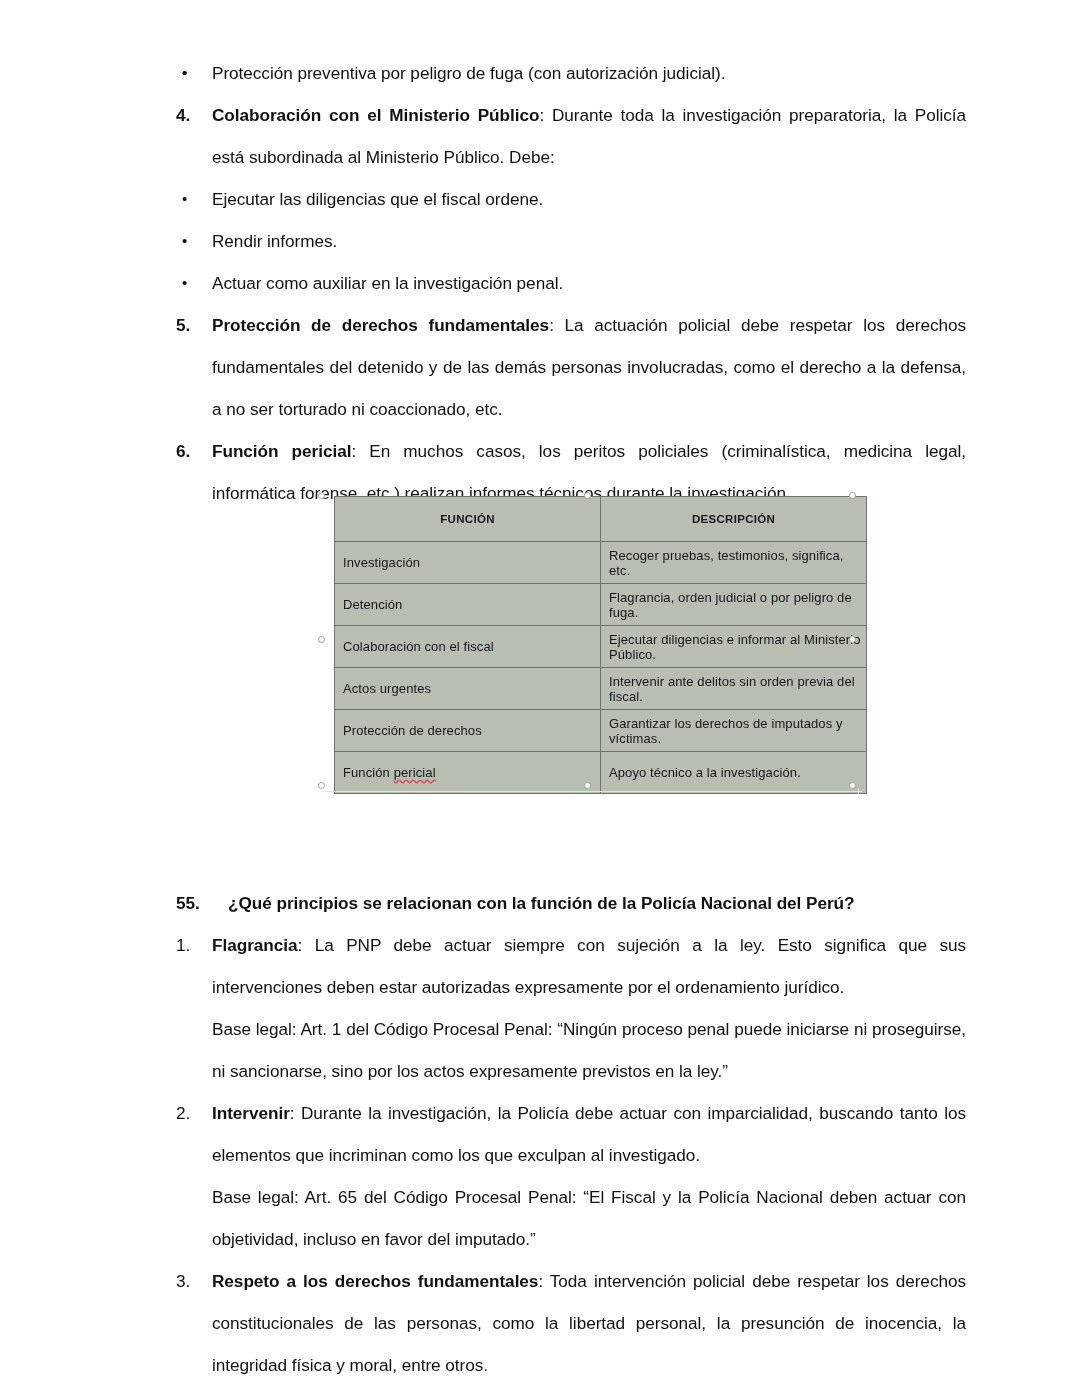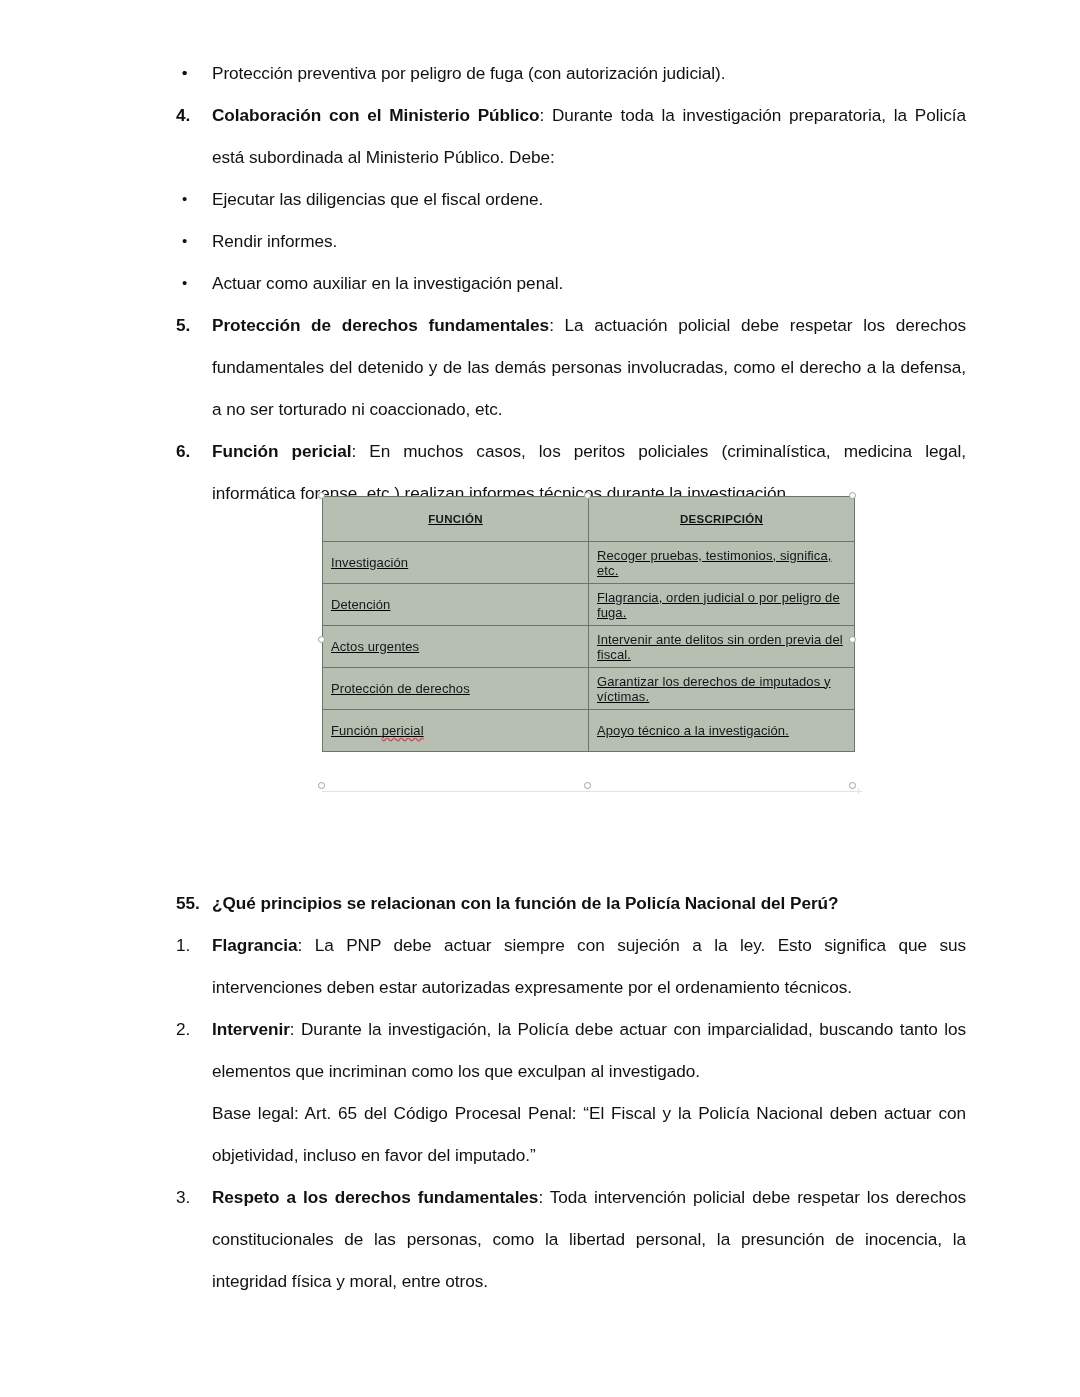--- a/index.html
+++ b/index.html
@@ -82,38 +82,38 @@
   }
 
   .sub-line {
     display: block;
     text-align: justify;
     text-justify: inter-word;
   }
 
   .q-head {
     font-weight: bold;
+    margin-left: 16px;
   }
 
   
   .figure {
     position: absolute;
     left: 310px;
     top: 486px;
     width: 556px;
     height: 316px;
   }
 
   .tbl-wrap {
     position: absolute;
-    left: 12px;
+    left: 24px;
     top: 10px;
     width: 530px;
     height: 290px;
-    text-decoration: underline;
   }
 
   table.fn-table {
     border-collapse: collapse;
     width: 530px;
     table-layout: fixed;
     background: #b6bfb2;
   }
 
   table.fn-table td, table.fn-table th {
@@ -235,21 +235,22 @@
 
     <ul class="list">
 
       <li class="li nojust">
         <span class="marker num">55.</span>
         <span class="q-head">¿Qué principios se relacionan con la función de la Policía Nacional del Perú?</span>
       </li>
 
       <li class="li">
         <span class="marker num-light">1.</span>
-        <span class="sub-line"><span class="lead">Flagrancia</span><span>: La PNP debe actuar siempre con sujeción a la ley. Esto significa que sus intervenciones deben estar autorizadas expresamente por el ordenamiento técnicos.</span></span>
+        <span class="sub-line"><span class="lead">Flagrancia</span><span>: La PNP debe actuar siempre con sujeción a la ley. Esto significa que sus intervenciones deben estar autorizadas expresamente por el ordenamiento jurídico.</span></span>
+        <span class="sub-line">Base legal: Art. 1 del Código Procesal Penal: “Ningún proceso penal puede iniciarse ni proseguirse, ni sancionarse, sino por los actos expresamente previstos en la ley.”</span>
       </li>
 
       <li class="li">
         <span class="marker num-light">2.</span>
         <span class="sub-line"><span class="lead">Intervenir</span><span>: Durante la investigación, la Policía debe actuar con imparcialidad, buscando tanto los elementos que incriminan como los que exculpan al investigado.</span></span>
         <span class="sub-line">Base legal: Art. 65 del Código Procesal Penal: “El Fiscal y la Policía Nacional deben actuar con objetividad, incluso en favor del imputado.”</span>
       </li>
 
       <li class="li">
         <span class="marker num-light">3.</span>
@@ -272,20 +273,24 @@
           </tr>
         </thead>
         <tbody>
           <tr>
             <td>Investigación</td>
             <td>Recoger pruebas, testimonios, significa, etc.</td>
           </tr>
           <tr>
             <td>Detención</td>
             <td>Flagrancia, orden judicial o por peligro de fuga.</td>
+          </tr>
+          <tr>
+            <td>Colaboración con el fiscal</td>
+            <td>Ejecutar diligencias e informar al Ministerio Público.</td>
           </tr>
           <tr>
             <td>Actos urgentes</td>
             <td>Intervenir ante delitos sin orden previa del fiscal.</td>
           </tr>
           <tr>
             <td>Protección de derechos</td>
             <td>Garantizar los derechos de imputados y víctimas.</td>
           </tr>
           <tr>

